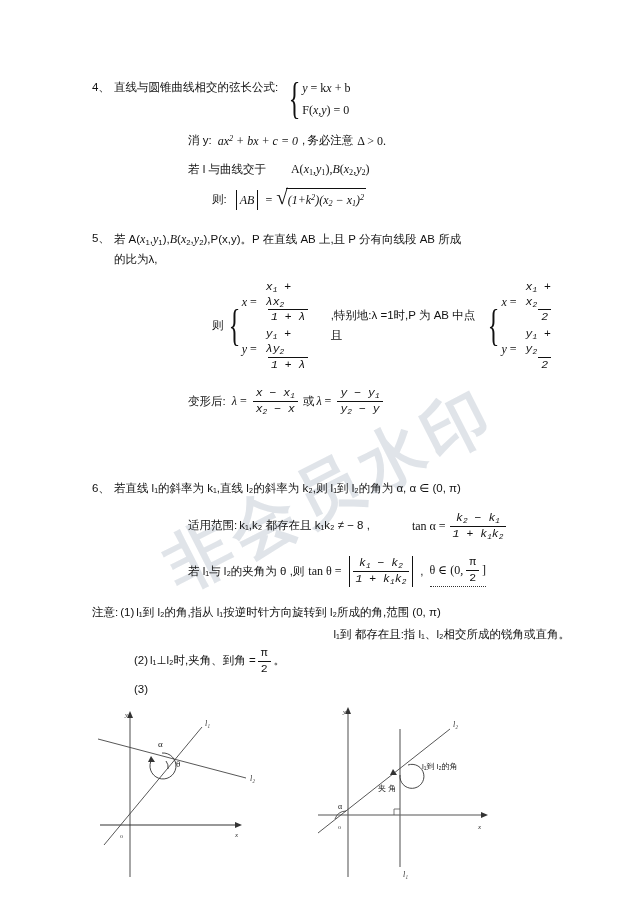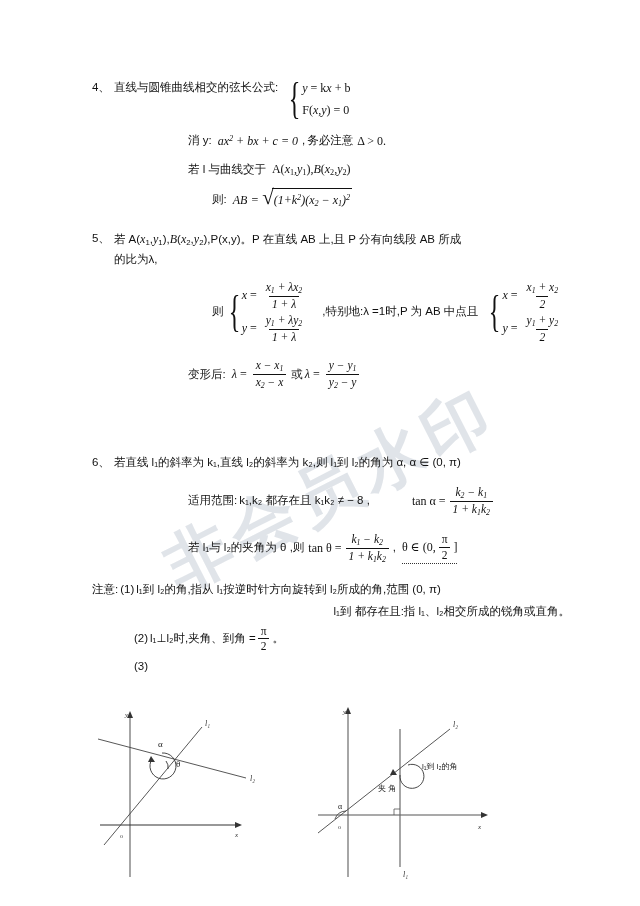--- a/index.html
+++ b/index.html
@@ -77,21 +77,21 @@
   .row { display: flex; align-items: center; }
   .rowt { display: flex; align-items: flex-start; }
 
   
   .frac {
     display: inline-flex;
     flex-direction: column;
     align-items: center;
     vertical-align: middle;
     margin: 0 3px;
-    font-family: Liberation Serif, serif;
+    font-family: Liberation Mono, monospace;
     font-style: italic;
     font-size: 11.5px;
     line-height: 1.25;
   }
   .frac .num { padding: 0 3px; }
   .frac .den { padding: 0 3px; border-top: 1px solid #111; }
 
   
   .brace {
     display: inline-block;
@@ -119,21 +119,20 @@
     font-family: "Liberation Serif", "DejaVu Serif", serif;
     font-style: italic;
     font-size: 12px;
   }
 
   
   .absbar {
     display: inline-flex;
     align-items: stretch;
     vertical-align: middle;
-    flex-direction: column;
   }
   .absbar .bar {
     border-left: 1px solid #111;
     width: 0; margin: 0 3px;
   }
   .absbar .bar-r { border-left: 1px solid #111; width: 0; margin: 0 3px; }
 
   .wavy { border-bottom: 1px dotted #333; padding-bottom: 1px; text-align: center; }
 
   
@@ -177,21 +176,21 @@
       <div class="line ind3 row" style="margin-top:10px;">
         <span>消 y:</span>
         <span class="mathit" style="margin-left:6px;">
           ax<sup>2</sup> + bx + c = 0
         </span>
         <span style="margin-left:4px;">,</span>
         <span style="margin-left:2px;">务必注意</span>
         <span class="mathrm" style="margin-left:4px;">Δ &gt; 0.</span>
       </div>
 
-      <div class="line ind3 row" style="margin-top:8px;">
+      <div class="line ind3 row" style="margin-top:8px;gap:19px;">
         <span>若 l 与曲线交于</span>
         <span class="mathrm" style="margin-left:6px;">
           A(<span class="mathit">x</span><sub>1</sub>,<span class="mathit">y</span><sub>1</sub>),<span class="mathit">B</span>(<span class="mathit">x</span><sub>2</sub>,<span class="mathit">y</span><sub>2</sub>)
         </span>
       </div>
 
       <div class="line ind4 row" style="margin-top:8px;">
         <span>则:</span>
         <span class="absbar" style="margin-left:6px;">
           <span class="bar"></span>

